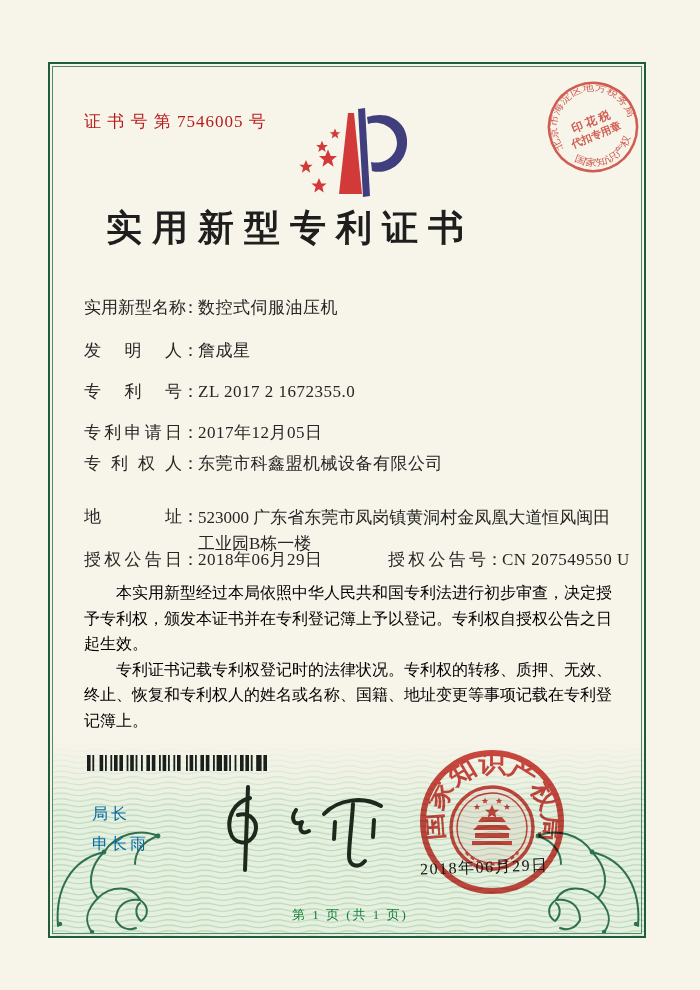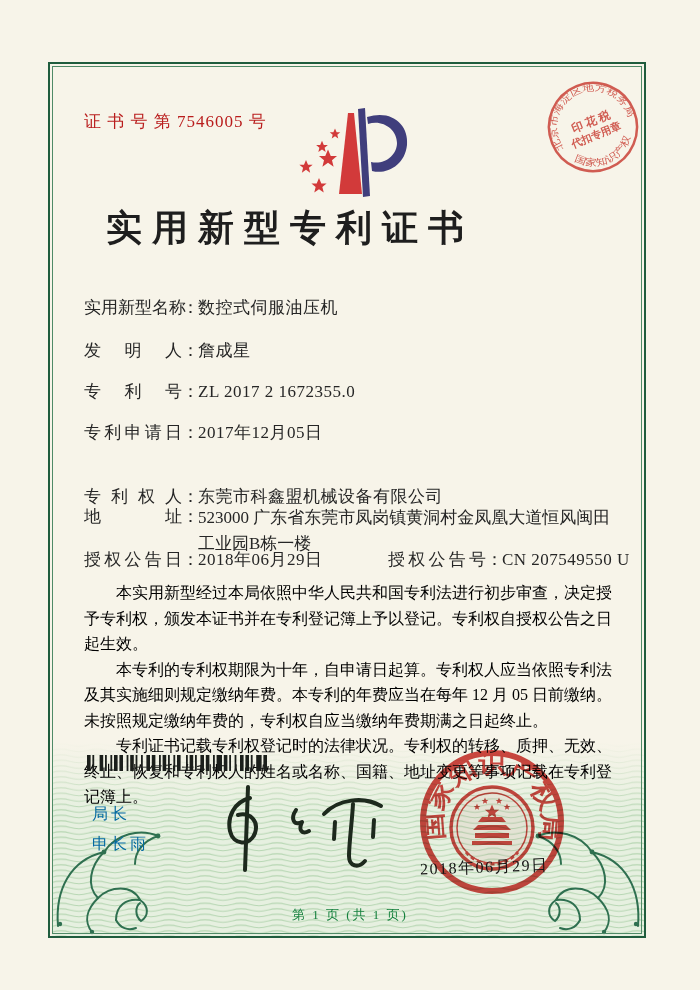--- a/index.html
+++ b/index.html
@@ -104,36 +104,35 @@
 </div>
 <div class="row" style="top:339px">
   <span class="flabel">发明人</span><span class="colon">：</span><span class="fvalue">詹成星</span>
 </div>
 <div class="row" style="top:380px">
   <span class="flabel">专利号</span><span class="colon">：</span><span class="fvalue">ZL 2017 2 1672355.0</span>
 </div>
 <div class="row" style="top:421px">
   <span class="flabel">专利申请日</span><span class="colon">：</span><span class="fvalue">2017年12月05日</span>
 </div>
-<div class="row" style="top:485px">
+<div class="row" style="top:452px">
   <span class="flabel">专利权人</span><span class="colon">：</span><span class="fvalue">东莞市科鑫盟机械设备有限公司</span>
 </div>
 <div class="row" style="top:505px">
   <span class="flabel">地址</span><span class="colon">：</span><span class="addr-val"><span>523000 广东省东莞市凤岗镇黄洞村金凤凰大道恒风闽田</span><br><span>工业园B栋一楼</span></span>
 </div>
 <div class="row" style="top:548px">
   <span class="flabel">授权公告日</span><span class="colon">：</span><span class="fvalue">2018年06月29日</span>
 </div>
 <div class="row" style="top:548px;left:388px">
   <span class="flabel">授权公告号</span><span class="colon">：</span><span class="fvalue">CN 207549550 U</span>
 </div>
 
 <div class="abs paras">
   <p>本实用新型经过本局依照中华人民共和国专利法进行初步审查，决定授予专利权，颁发本证书并在专利登记簿上予以登记。专利权自授权公告之日起生效。</p>
-  <p>本专利的专利权期限为十年，自申请日起算。专利权人应当依照专利法及其实施细则规定缴纳年费。本专利的年费应当在每年 12 月 05 日前缴纳。未按照规定缴纳年费的，专利权自应当缴纳年费期满之日起终止。</p>
   <p>专利证书记载专利权登记时的法律状况。专利权的转移、质押、无效、终止、恢复和专利权人的姓名或名称、国籍、地址变更等事项记载在专利登记簿上。</p>
 </div>
 
 <svg class="abs" style="left:87px;top:755px;" width="180" height="16" viewBox="0 0 180 16">
   <g id="bars" fill="#1b1f1b">
       <rect x="0.00" y="0" width="3.60" height="16"></rect>
       <rect x="5.40" y="0" width="1.80" height="16"></rect>
       <rect x="12.60" y="0" width="3.60" height="16"></rect>
       <rect x="18.00" y="0" width="1.80" height="16"></rect>
       <rect x="23.40" y="0" width="1.80" height="16"></rect>

